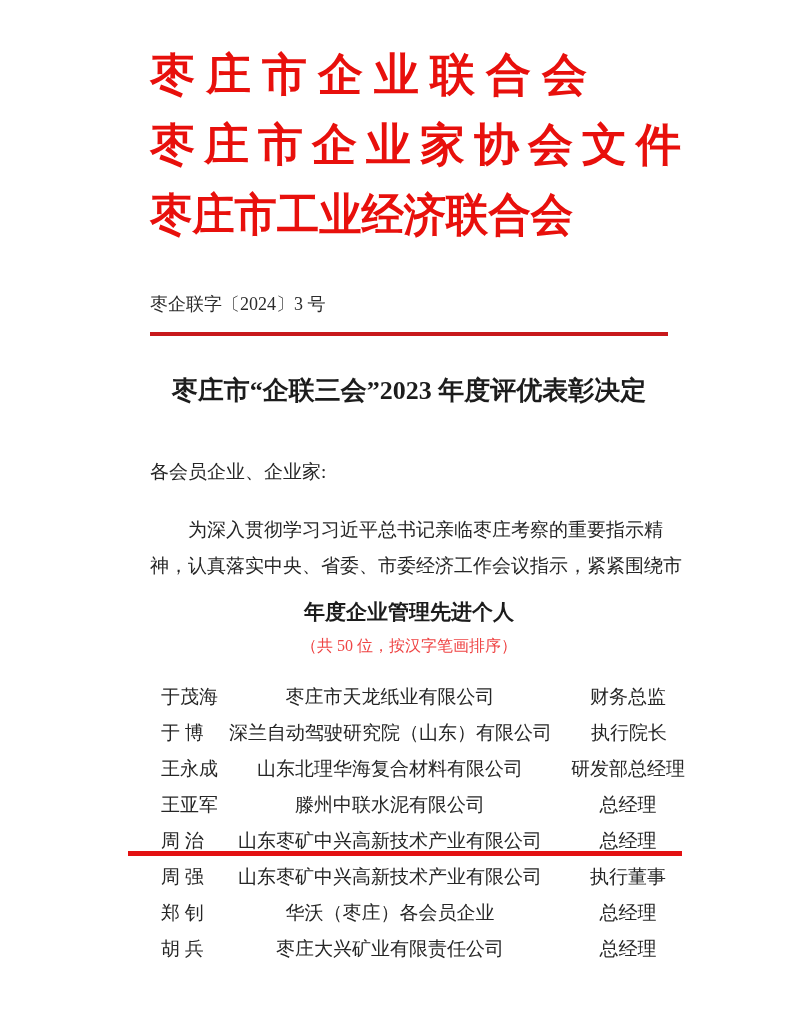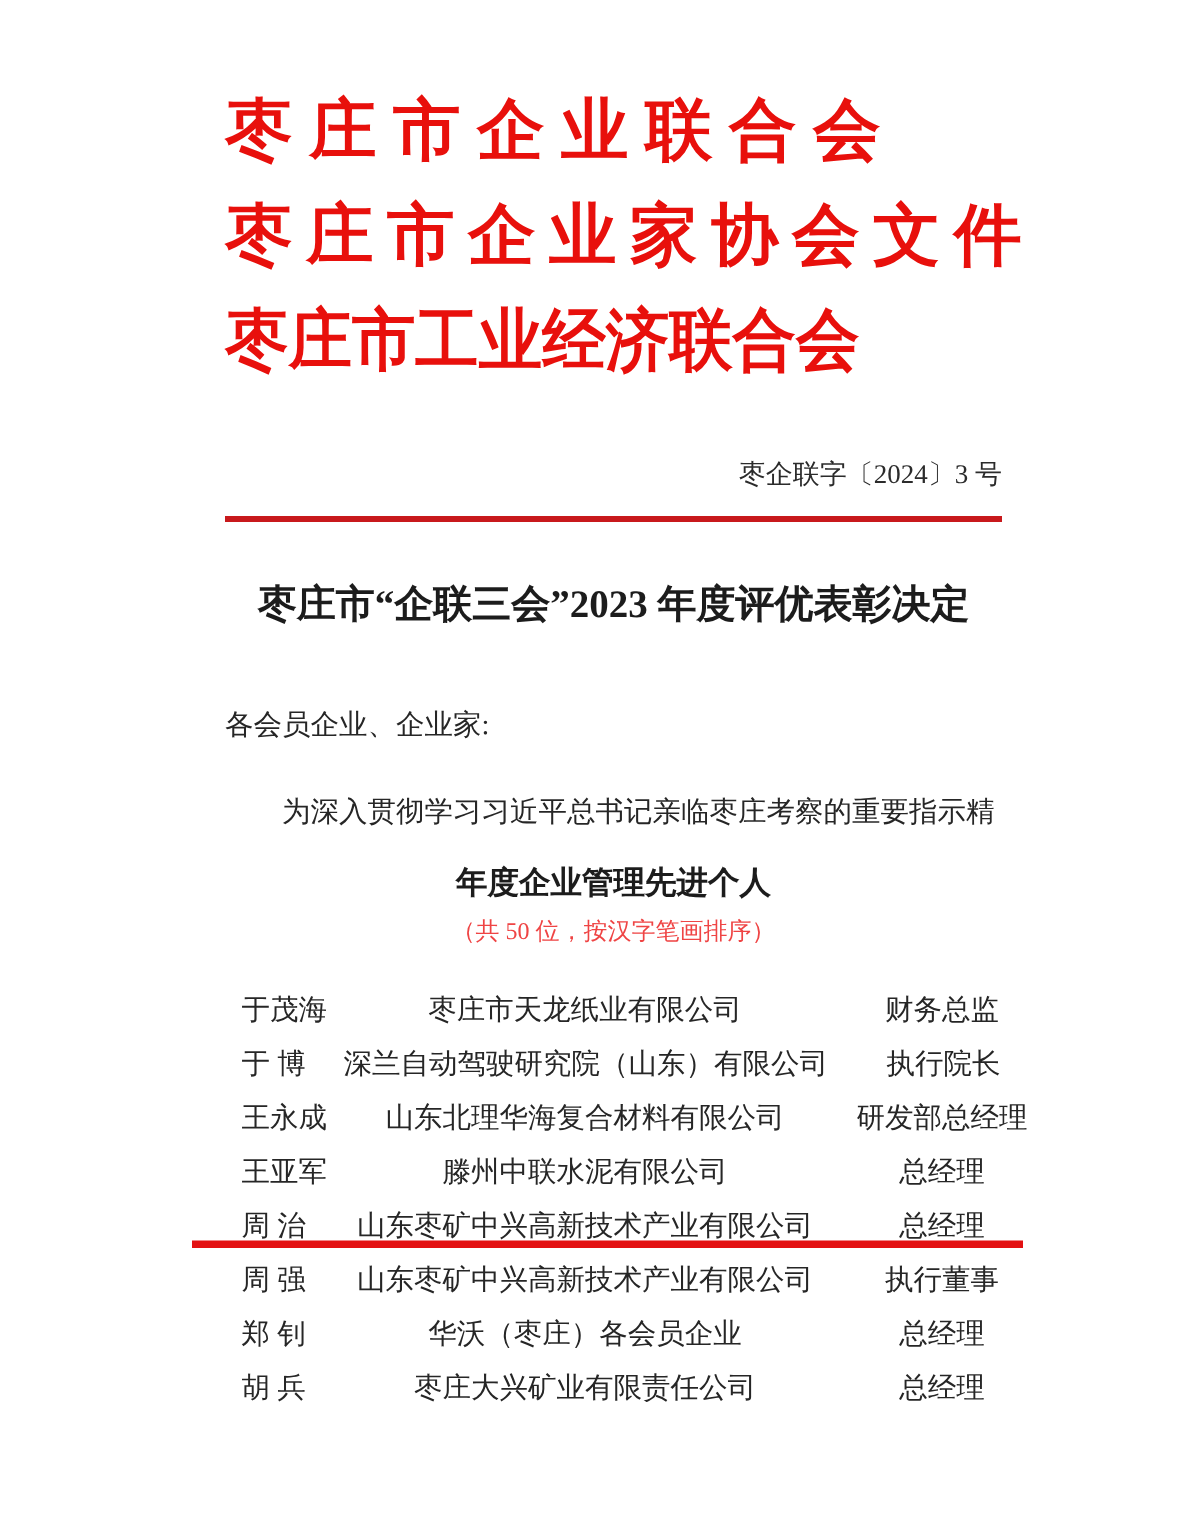--- a/index.html
+++ b/index.html
@@ -6,29 +6,29 @@
   .page {
     position: relative;
     width: 800px;
     height: 1011px;
     background: #ffffff;
     overflow: hidden;
     font-family: "Liberation Serif", "DejaVu Serif", serif;
     color: #262626;
   }
   
-  .letterhead { padding-top: 52px; margin-left: 150px; color: #e8100c; font-weight: bold; }
+  .letterhead { padding-top: 40px; margin-left: 150px; color: #e8100c; font-weight: bold; }
   .lh-line { height: 70px; line-height: 70px; white-space: nowrap; font-size: 45px; }
   .lh-1 { letter-spacing: 11px; }
   .lh-2 { letter-spacing: 9px; }
   .lh-3 { letter-spacing: 0; transform: scaleX(0.94); transform-origin: left center; }
   
   .doc-number {
     margin: 42px 0 0 150px; width: 518px;
-    text-align: right; font-size: 18px; line-height: 24px; color: #2b2b2b;
+    text-align: left; font-size: 18px; line-height: 24px; color: #2b2b2b;
   }
   .rule { border: none; }
   .rule-top { margin: 16px 0 0 150px; width: 518px; height: 4px; background: #c8191c; }
   
   .doc-title {
     margin: 38px 0 0 150px; width: 518px;
     text-align: center; font-size: 26px; line-height: 34px;
     font-weight: bold; color: #1c1c1c; white-space: nowrap;
   }
   
@@ -71,20 +71,21 @@
   <div class="doc-number">枣企联字〔2024〕3 号</div>
 
   <div class="rule rule-top"></div>
 
   <h1 class="doc-title">枣庄市“企联三会”2023 年度评优表彰决定</h1>
 
   <div class="salutation">各会员企业、企业家:</div>
 
   <div class="body-para">
     <div class="para-line first">为深入贯彻学习习近平总书记亲临枣庄考察的重要指示精</div>
+    <div class="para-line">神，认真落实中央、省委、市委经济工作会议指示，紧紧围绕市</div>
   </div>
 
   <h2 class="section-heading">年度企业管理先进个人</h2>
   <div class="section-note">（共 50 位，按汉字笔画排序）</div>
 
   <div class="roster">
 
     <div class="row">
       <span class="cell name">于茂海</span>
       <span class="cell company">枣庄市天龙纸业有限公司</span>

